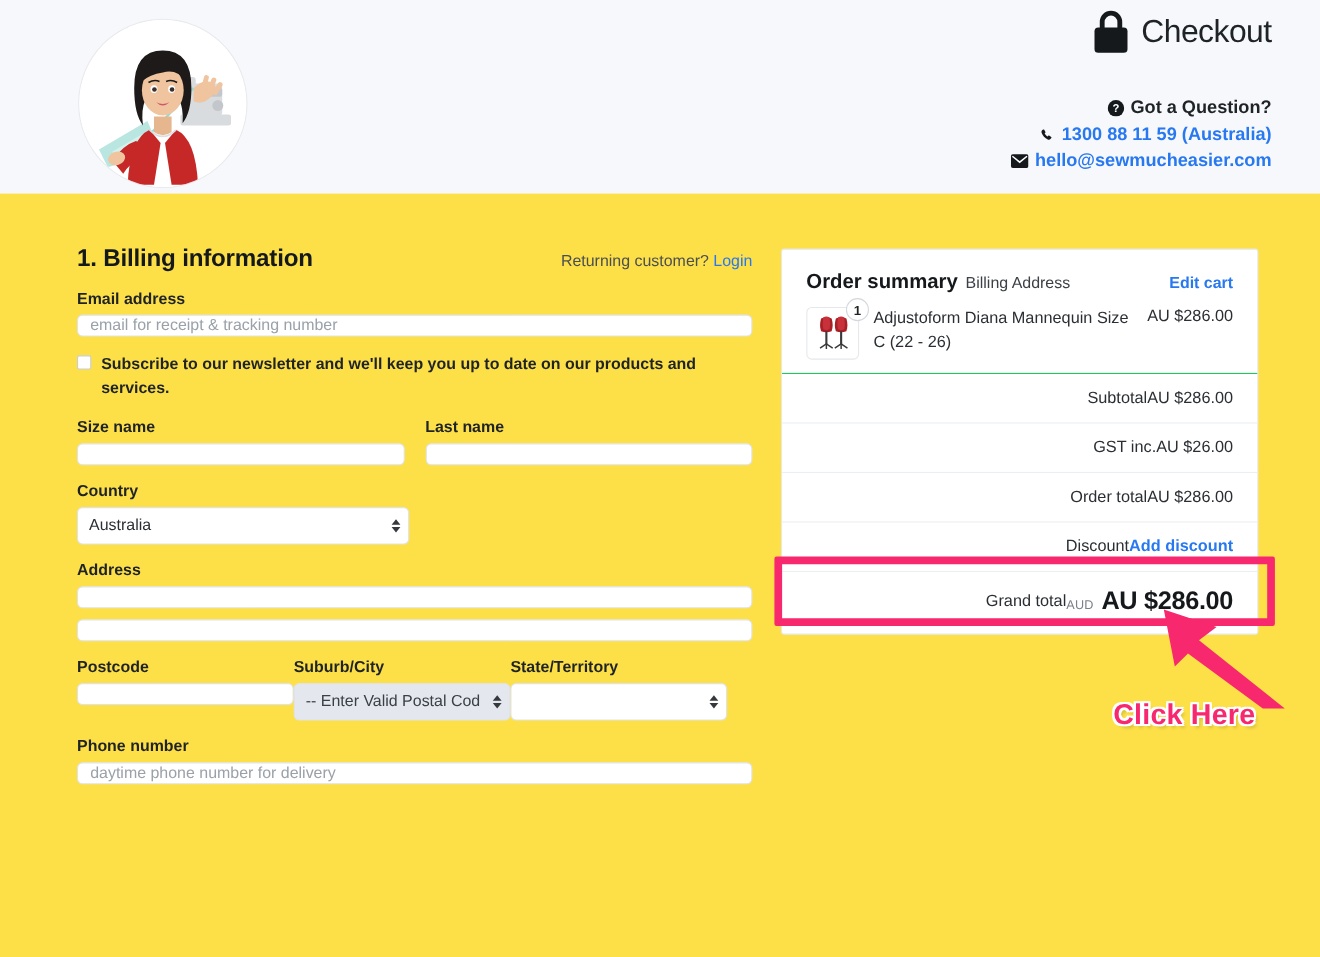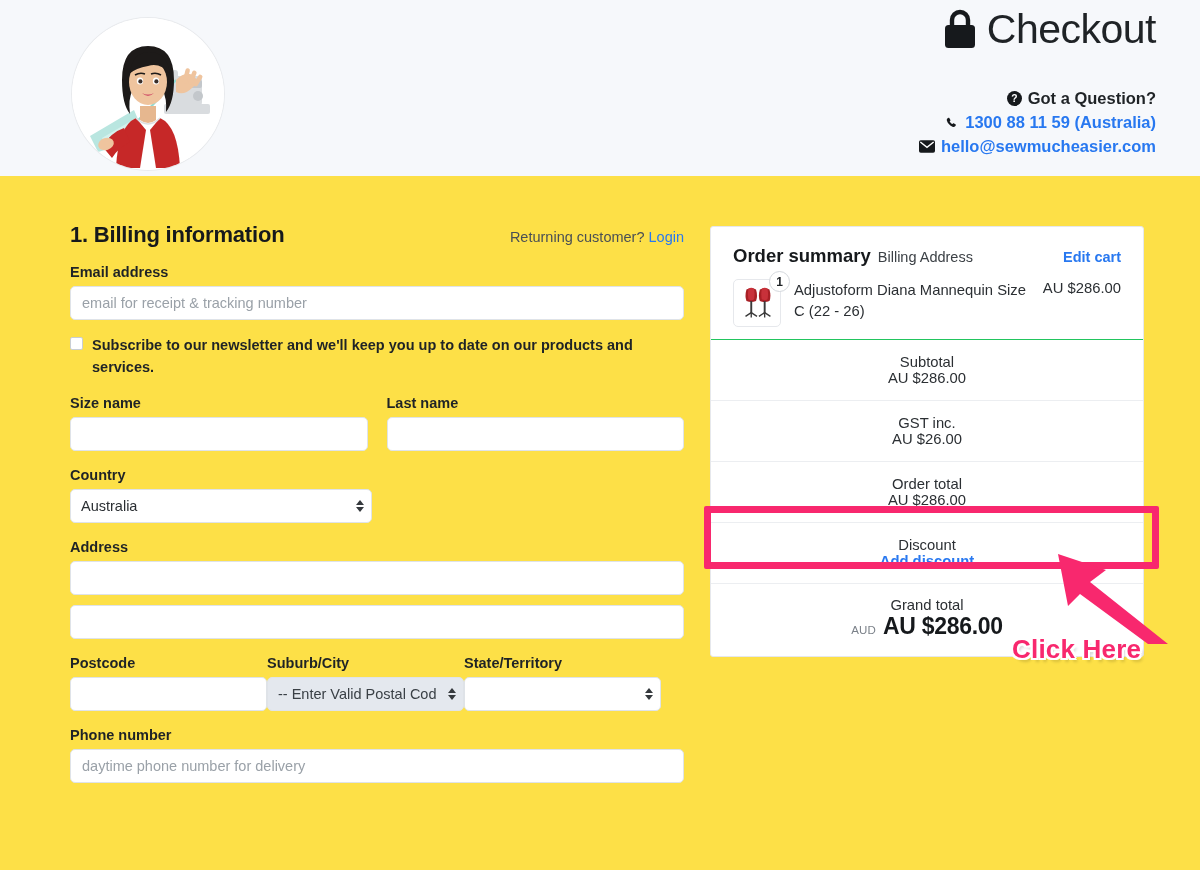--- a/index.html
+++ b/index.html
@@ -23,21 +23,21 @@
     border-radius: 50%;
     background: #ffffff;
     box-shadow: 0 0 0 1px #e8eaed;
     overflow: hidden;
   }
   .logo-wrap svg { display: block; width: 152px; height: 152px; }
 
   .checkout-title {
     position: absolute; right: 44px; top: 8px;
     display: flex; align-items: center; gap: 10px;
-    font-size: 41px; font-weight: 400; color: #1f2326;
+    font-size: 29px; font-weight: 400; color: #1f2326;
     letter-spacing: -0.5px; line-height: 1;
   }
   .lock-ico { display: block; }
 
   .help-block {
     position: absolute; right: 44px; top: 88px;
     text-align: right; line-height: 1.28;
   }
   .help-q {
     font-size: 16.5px; font-weight: 700; color: #1f2326;
@@ -60,21 +60,21 @@
   .sec-head { display: flex; align-items: baseline; justify-content: space-between; }
   .sec-title { font-size: 22px; font-weight: 700; color: #16191c; letter-spacing: -0.2px; }
   .returning { font-size: 14.5px; color: #4a4f54; }
   .returning a { color: #2878f0; text-decoration: none; font-weight: 400; }
 
   .fld-label {
     font-size: 14.5px; font-weight: 700; color: #1f2326;
     margin-top: 16px; margin-bottom: 6px; display: block;
   }
   .inp {
-    width: 100%; height: 34px; border: 1px solid #dfe3e8; border-radius: 5px;
+    width: 100%; height: 20px; border: 1px solid #dfe3e8; border-radius: 5px;
     background: #fff; padding: 0 11px; font-size: 14.5px;
     font-family: "Liberation Sans", sans-serif; color: #2b2f33; outline: none;
   }
   .inp::placeholder { color: #9aa1a8; }
 
   .check-row { display: flex; align-items: flex-start; gap: 9px; margin-top: 14px; }
   .cbox {
     width: 13px; height: 13px; border: 1px solid #c9ced4; border-radius: 2px;
     background: #fff; flex: none; margin-top: 3px;
   }
@@ -127,23 +127,23 @@
     position: absolute; right: -9px; top: -8px;
     min-width: 21px; height: 21px; border-radius: 50%;
     background: #fff; border: 1px solid #d4d8dd;
     font-size: 12px; font-weight: 700; color: #1f2326;
     display: flex; align-items: center; justify-content: center;
   }
   .prod-name { font-size: 14.8px; color: #2b2f33; line-height: 1.44; flex: 1; padding-top: 1px; }
   .prod-price { font-size: 14.8px; color: #2b2f33; white-space: nowrap; padding-top: 1px; }
 
   .sum-line {
-    display: flex; align-items: center; justify-content: space-between;
+    display: flex; align-items: center; justify-content: flex-end;
     padding: 14px 22px; border-bottom: 1px solid #eceef1;
-    font-size: 14.8px; color: #2b2f33; flex-direction: column;
+    font-size: 14.8px; color: #2b2f33;
   }
   .sum-line:last-child { border-bottom: none; }
   .sum-line .lbl { color: #2b2f33; }
   .add-discount { color: #2878f0; text-decoration: none; font-weight: 600; }
   .grand { padding-top: 13px; padding-bottom: 16px; }
   .grand-val { display: flex; align-items: baseline; gap: 7px; }
   .cur-code { font-size: 11.5px; color: #7b8189; font-weight: 400; letter-spacing: .2px; }
   .grand-amt { font-size: 23px; font-weight: 700; color: #16191c; letter-spacing: -0.3px; }
 
   

